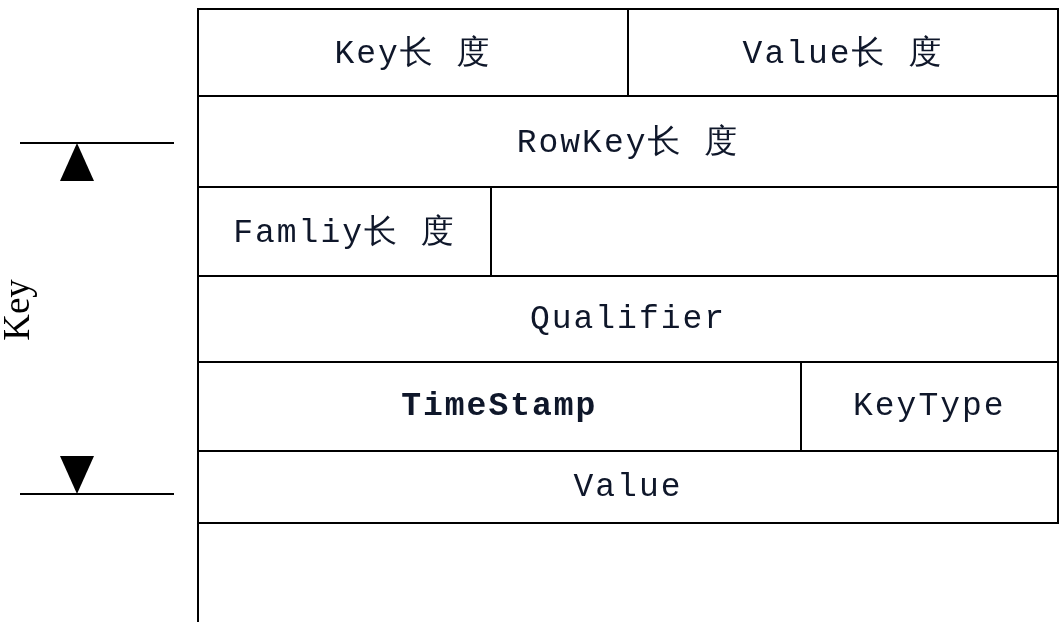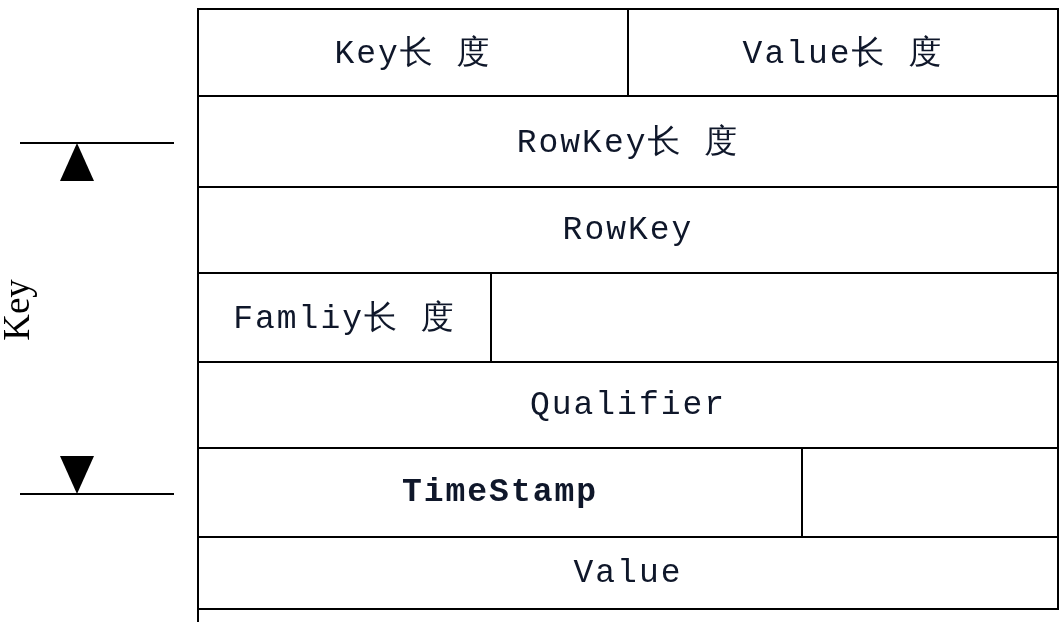--- a/index.html
+++ b/index.html
@@ -138,34 +138,32 @@
 
     <div class="row" id="row-lengths">
       <div class="cell divided" id="cell-key-length">Key长 度</div>
       <div class="cell" id="cell-value-length">Value长 度</div>
     </div>
 
     <div class="row" id="row-rowkeylen">
       <div class="cell" id="cell-rowkey-length">RowKey长 度</div>
     </div>
 
-    <div class="row" id="row-rowkey">
-      <div class="cell" id="cell-rowkey">RowKey</div>
-    </div>
 
     <div class="row" id="row-family">
       <div class="cell divided" id="cell-family-length">Famliy长 度</div>
     </div>
 
     <div class="row" id="row-qualifier">
       <div class="cell" id="cell-qualifier">Qualifier</div>
     </div>
 
     <div class="row" id="row-timestamp">
       <div class="cell divided" id="cell-timestamp">TimeStamp</div>
+      <div class="cell" id="cell-keytype">KeyType</div>
     </div>
 
     <div class="row" id="row-value">
       <div class="cell" id="cell-value">Value</div>
     </div>
 
   </div>
 </div>
 
 </body></html>

